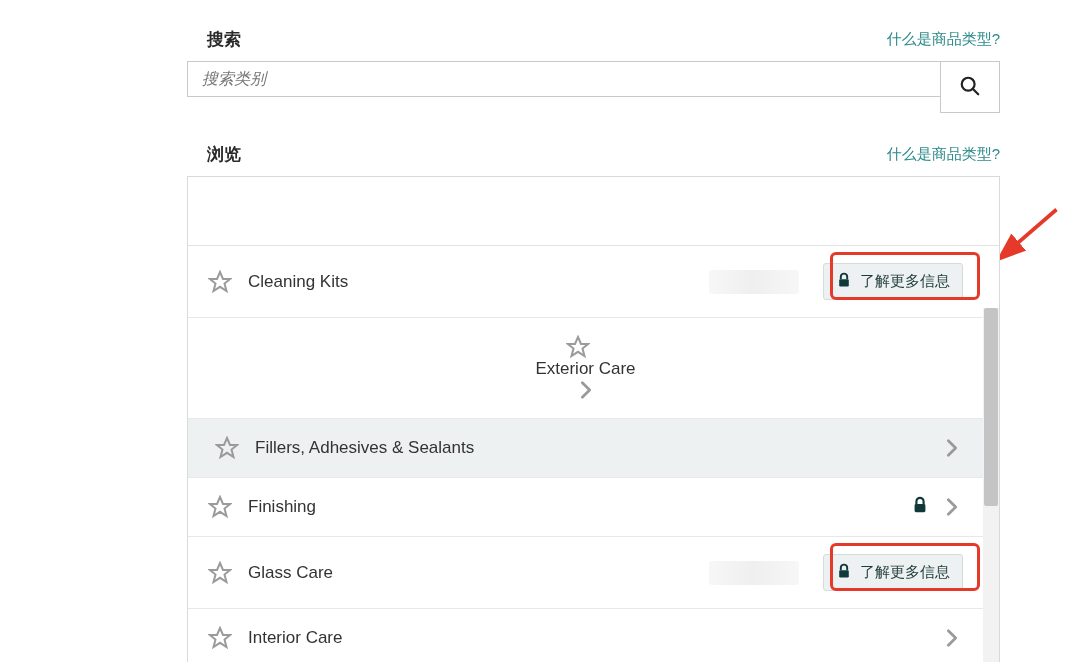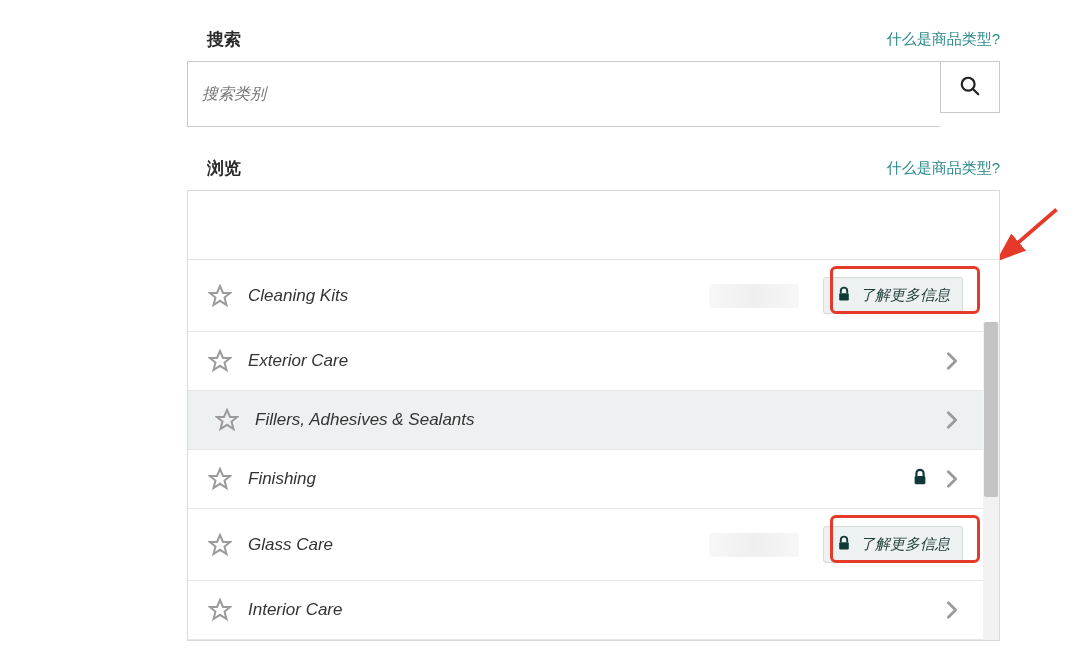--- a/index.html
+++ b/index.html
@@ -31,21 +31,21 @@
     color: #2b8a8a;
     font-size: 15px;
     text-decoration: none;
   }
   .search-row {
     display: flex;
     margin: 0 80px 30px 187px;
   }
   .search-input {
     flex: 1;
-    height: 66px;
+    height: 36px;
     border: 1px solid #c9c9c9;
     border-right: none;
     padding: 0 14px;
     font-size: 16px;
     font-style: italic;
     color: #0f766e;
     outline: none;
   }
   .search-button {
     width: 60px;
@@ -84,21 +84,20 @@
     line-height: 1;
     padding: 4px;
   }
   .cat-row {
     display: flex;
     align-items: center;
     padding: 17px 20px;
     border-bottom: 1px solid #e8e8e8;
     background: #fff;
     position: relative;
-    font-style: italic;
   }
   .cat-row.hover { background: #eef1f1; padding-left: 27px; }
   .cat-row:last-child { border-bottom: none; }
   .star {
     margin-right: 16px;
     color: #9b9b9b;
     display: inline-flex;
   }
   .star svg { width: 24px; height: 24px; stroke: #9b9b9b; fill: none; stroke-width: 2; }
   .cat-label {
@@ -244,21 +243,21 @@
             <span class="smudge"></span>
             <span class="learn-more-btn">
               <span class="lock-icon"><svg viewBox="0 0 20 20">
                   <use href="#svg-lock"></use>
                 </svg></span>
               <span>了解更多信息</span>
             </span>
           </span>
           <div class="red-box" style="right: 3px; top: 6px; width: 150px; height: 48px;"></div>
         </div>
-        <div class="cat-row" style="position: relative;">
+        <div class="cat-row" style="position: relative; flex-direction: column;">
           <span class="star">
             <svg viewBox="0 0 24 24">
               <use href="#svg-star"></use>
             </svg>
           </span>
           <span class="cat-label">Exterior Care</span>
           <span class="row-right">
             <span class="chevron">
               <svg viewBox="0 0 24 24">
                 <use href="#svg-chevron"></use>

